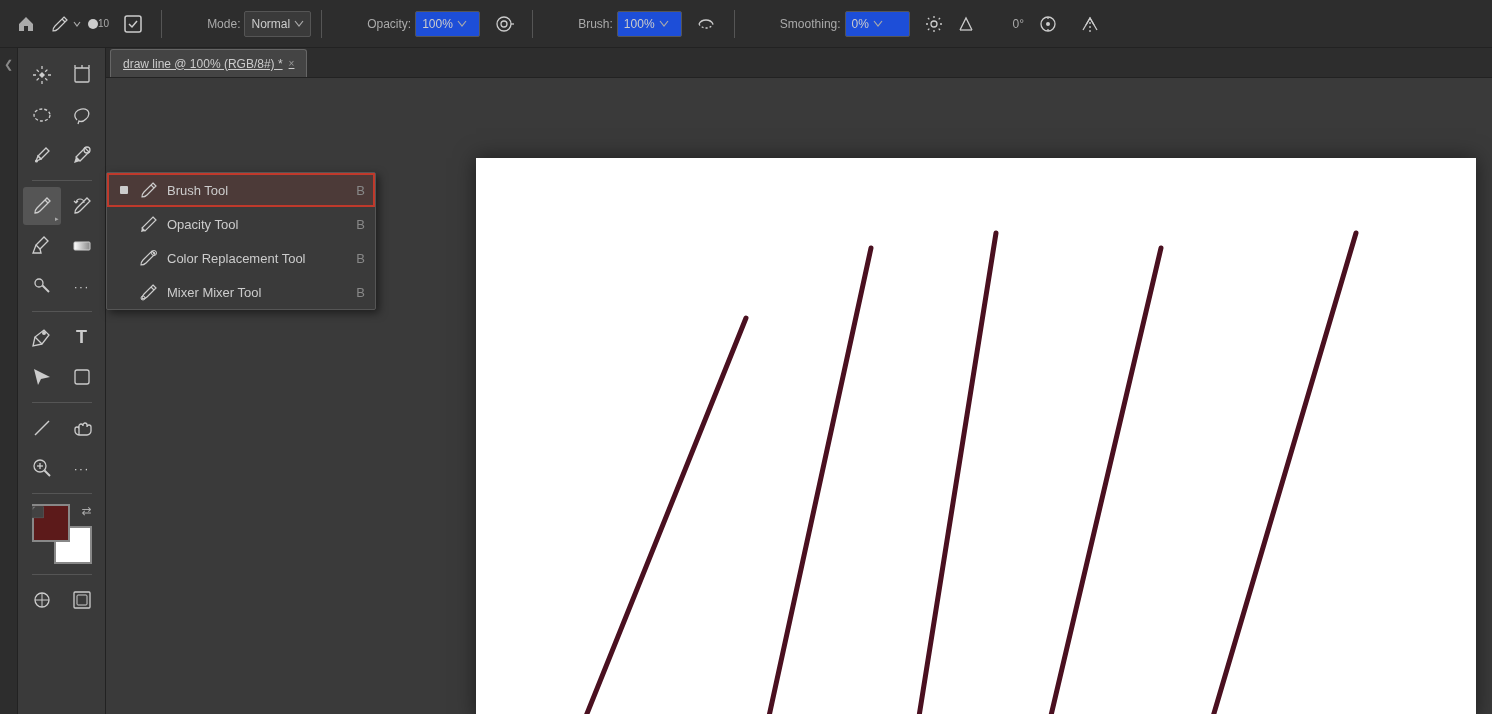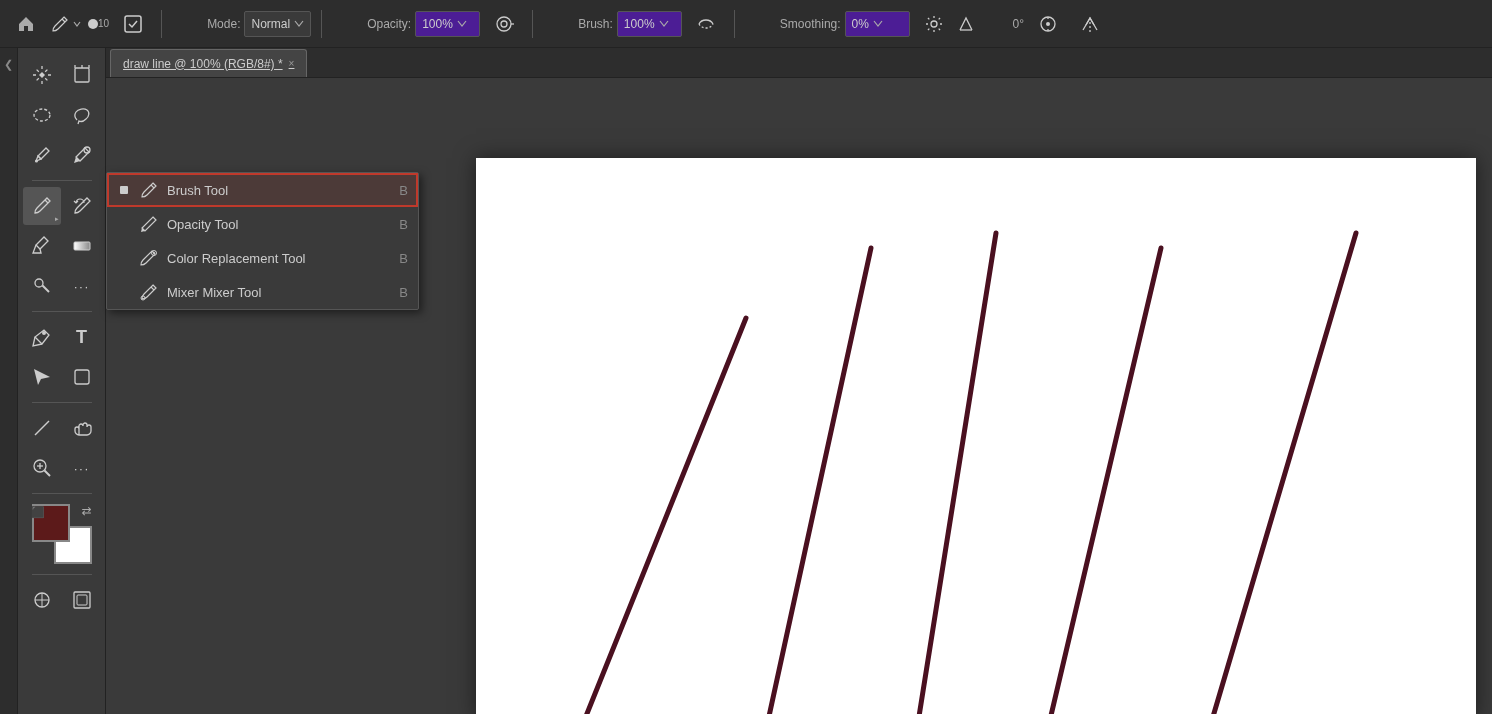--- a/index.html
+++ b/index.html
@@ -37,21 +37,21 @@
       border: 1px solid #555;
       color: #ccc;
       font-size: 12px;
       padding: 3px 6px;
       border-radius: 2px;
       cursor: pointer;
       height: 26px;
       display: flex; align-items: center; gap: 4px;
     }
     .toolbar-value {
-      background: #4c1d95;
+      background: #1d4ed8;
       border: 1px solid #555;
       color: #ccc;
       font-size: 12px;
       padding: 3px 6px;
       border-radius: 2px;
       height: 26px;
       display: flex; align-items: center; gap: 4px;
       min-width: 65px;
       text-align: right;
     }
@@ -194,21 +194,21 @@
       top: 80px; left: 370px;
       width: 1000px; height: 560px;
       background: white;
       box-shadow: 0 0 20px rgba(0,0,0,0.5);
     }
 
     
     #tool-flyout {
       position: absolute;
       top: 172px; left: 106px;
-      width: 313px;
+      width: 270px;
       background: #3a3a3a;
       border: 1px solid #555;
       border-radius: 2px;
       z-index: 100;
       box-shadow: 3px 3px 8px rgba(0,0,0,0.5);
     }
     .flyout-item {
       display: flex;
       align-items: center;
       padding: 7px 10px;

